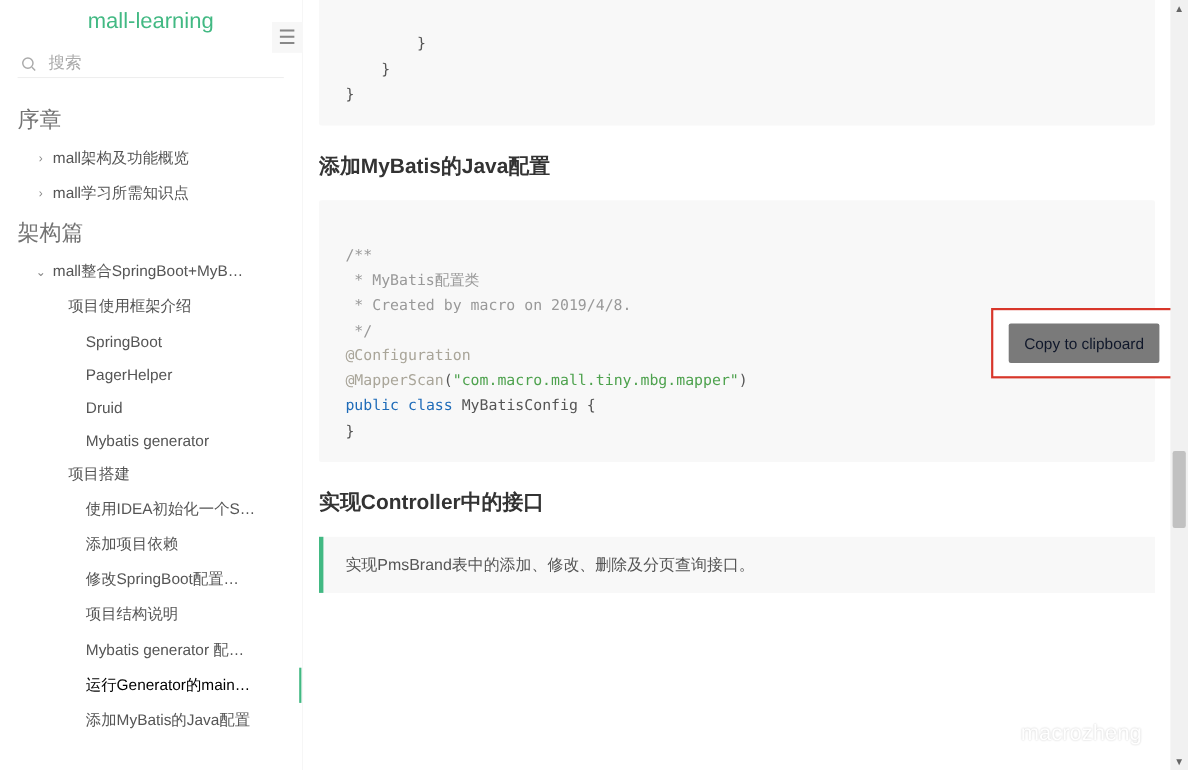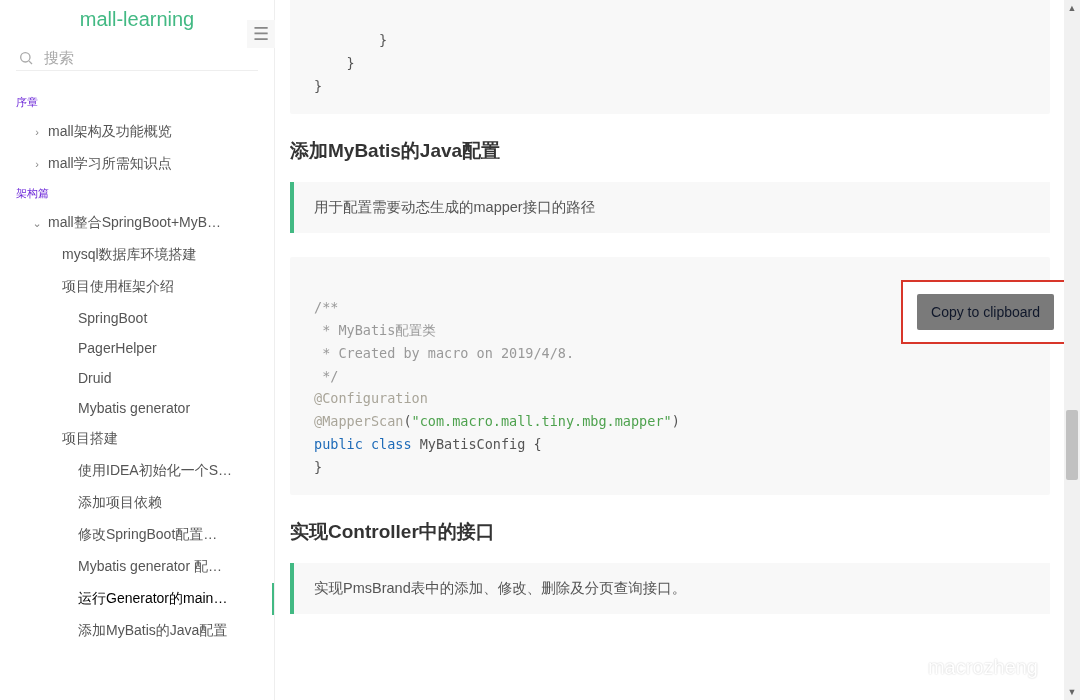--- a/index.html
+++ b/index.html
@@ -46,22 +46,22 @@
       outline: none;
       font-size: 15px;
       color: #555;
       flex: 1;
       background: transparent;
     }
     .search-box input::placeholder { color: #aaa; }
     .nav { padding: 4px 0 40px; }
     .nav-title {
       padding: 6px 16px;
-      font-size: 11px;
-      color: #6d28d9;
+      font-size: 20px;
+      color: #737373;
     }
     .nav-item {
       display: flex;
       align-items: center;
       gap: 6px;
       padding: 7px 16px;
       color: #555;
       cursor: pointer;
       white-space: nowrap;
       overflow: hidden;
@@ -210,23 +210,20 @@
         <span class="chev">›</span>
         <span>mall学习所需知识点</span>
       </div>
 
     <div class="nav-title">架构篇</div>
     <div class="nav-item lvl1">
         <span class="chev">⌄</span>
         <span>mall整合SpringBoot+MyB…</span>
       </div>
     <div class="nav-item lvl2">
-        <span>mysql数据库环境搭建</span>
-      </div>
-    <div class="nav-item lvl2">
         <span>项目使用框架介绍</span>
       </div>
     <div class="nav-item lvl3">
         <span>SpringBoot</span>
       </div>
     <div class="nav-item lvl3">
         <span>PagerHelper</span>
       </div>
     <div class="nav-item lvl3">
         <span>Druid</span>
@@ -238,20 +235,23 @@
         <span>项目搭建</span>
       </div>
     <div class="nav-item lvl3">
         <span>使用IDEA初始化一个S…</span>
       </div>
     <div class="nav-item lvl3">
         <span>添加项目依赖</span>
       </div>
     <div class="nav-item lvl3">
         <span>修改SpringBoot配置…</span>
+      </div>
+    <div class="nav-item lvl3">
+        <span>项目结构说明</span>
       </div>
     <div class="nav-item lvl3">
         <span>Mybatis generator 配…</span>
       </div>
     <div class="nav-item lvl3 active">
         <span>运行Generator的main…</span>
       </div>
     <div class="nav-item lvl3">
         <span>添加MyBatis的Java配置</span>
       </div>
@@ -263,21 +263,20 @@
 </button>
 
 <main class="main">
   <div class="code-block" style="margin-top:-10px;">
 <span>        }</span>
 <span>    }</span>
 <span>}</span></div>
 
   <h3 class="h3">添加MyBatis的Java配置</h3>
 
-  <div class="blockquote">用于配置需要动态生成的mapper接口的路径</div>
 
   <div class="code-block">
 <span class="comment">/**</span>
 <span class="comment"> * MyBatis配置类</span>
 <span class="comment"> * Created by macro on 2019/4/8.</span>
 <span class="comment"> */</span>
 <span class="anno">@Configuration</span>
 <span class="anno">@MapperScan</span>(<span class="string">"com.macro.mall.tiny.mbg.mapper"</span>)
 <span class="keyword">public</span> <span class="keyword">class</span> <span>MyBatisConfig</span><span> {</span>
 <span>}</span></div>

